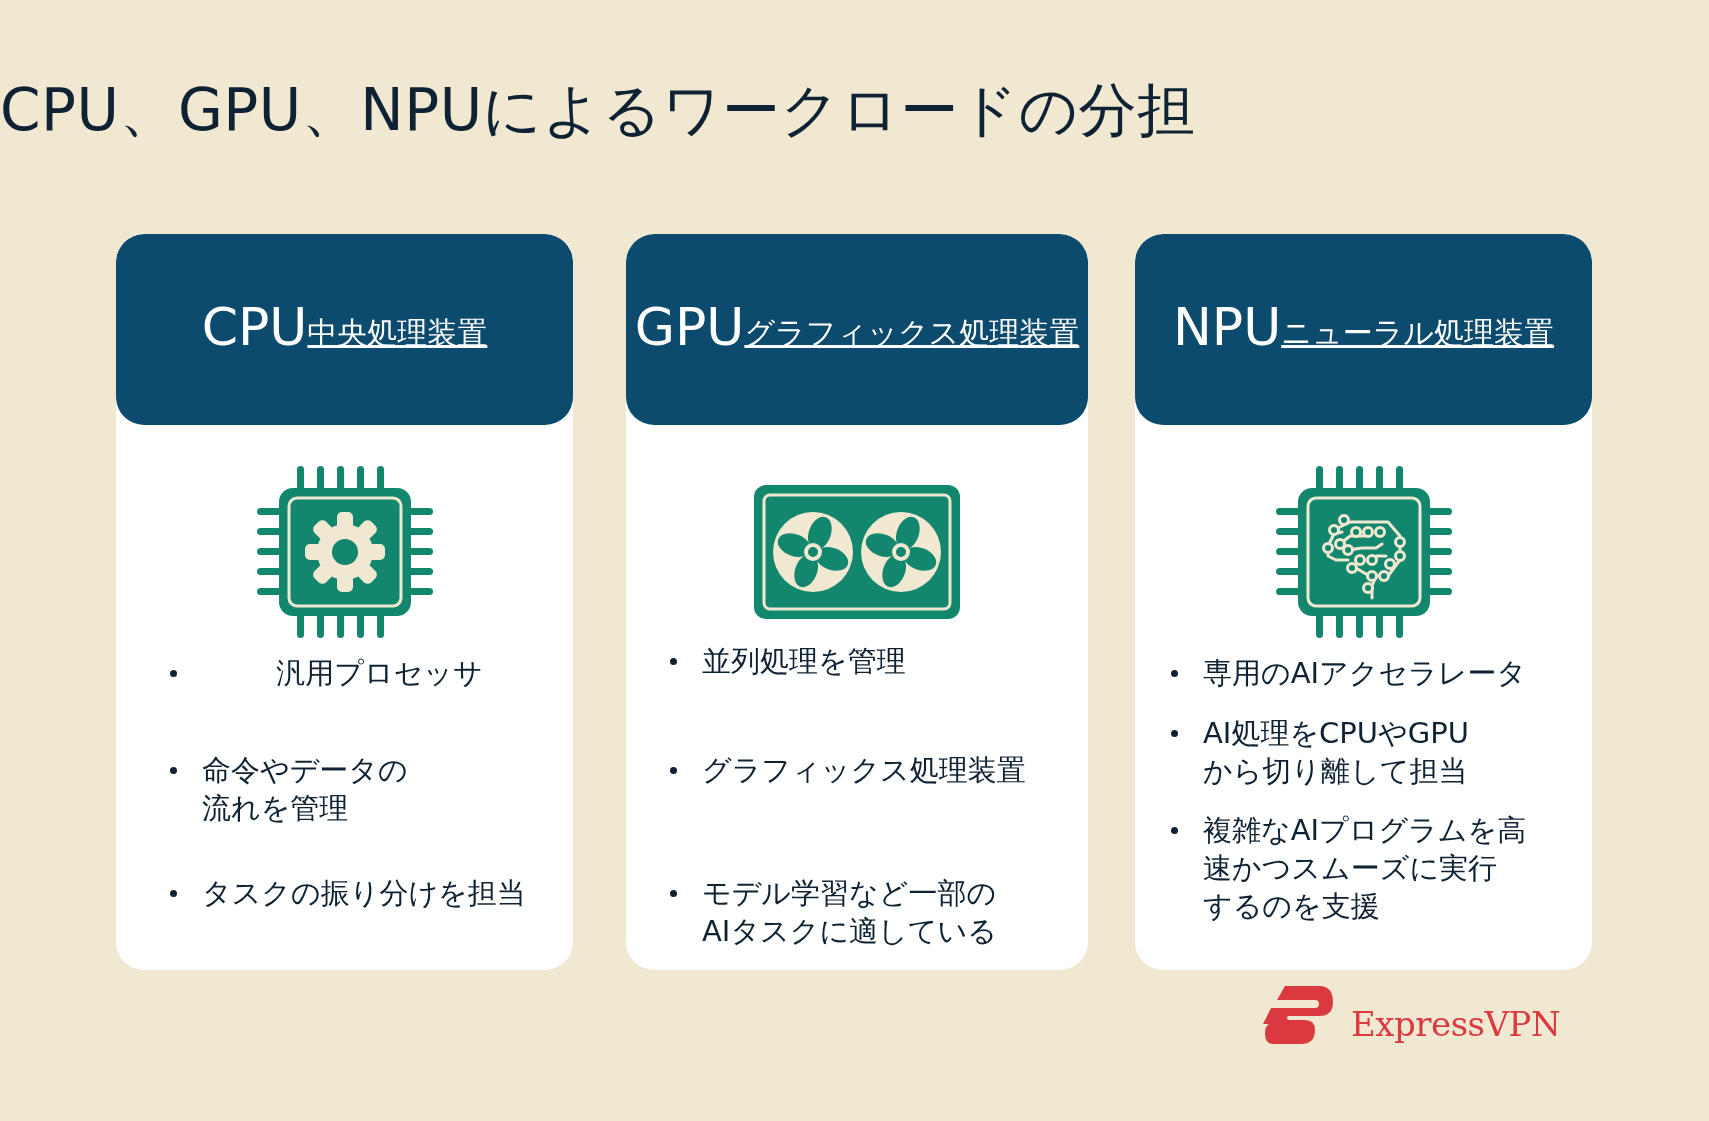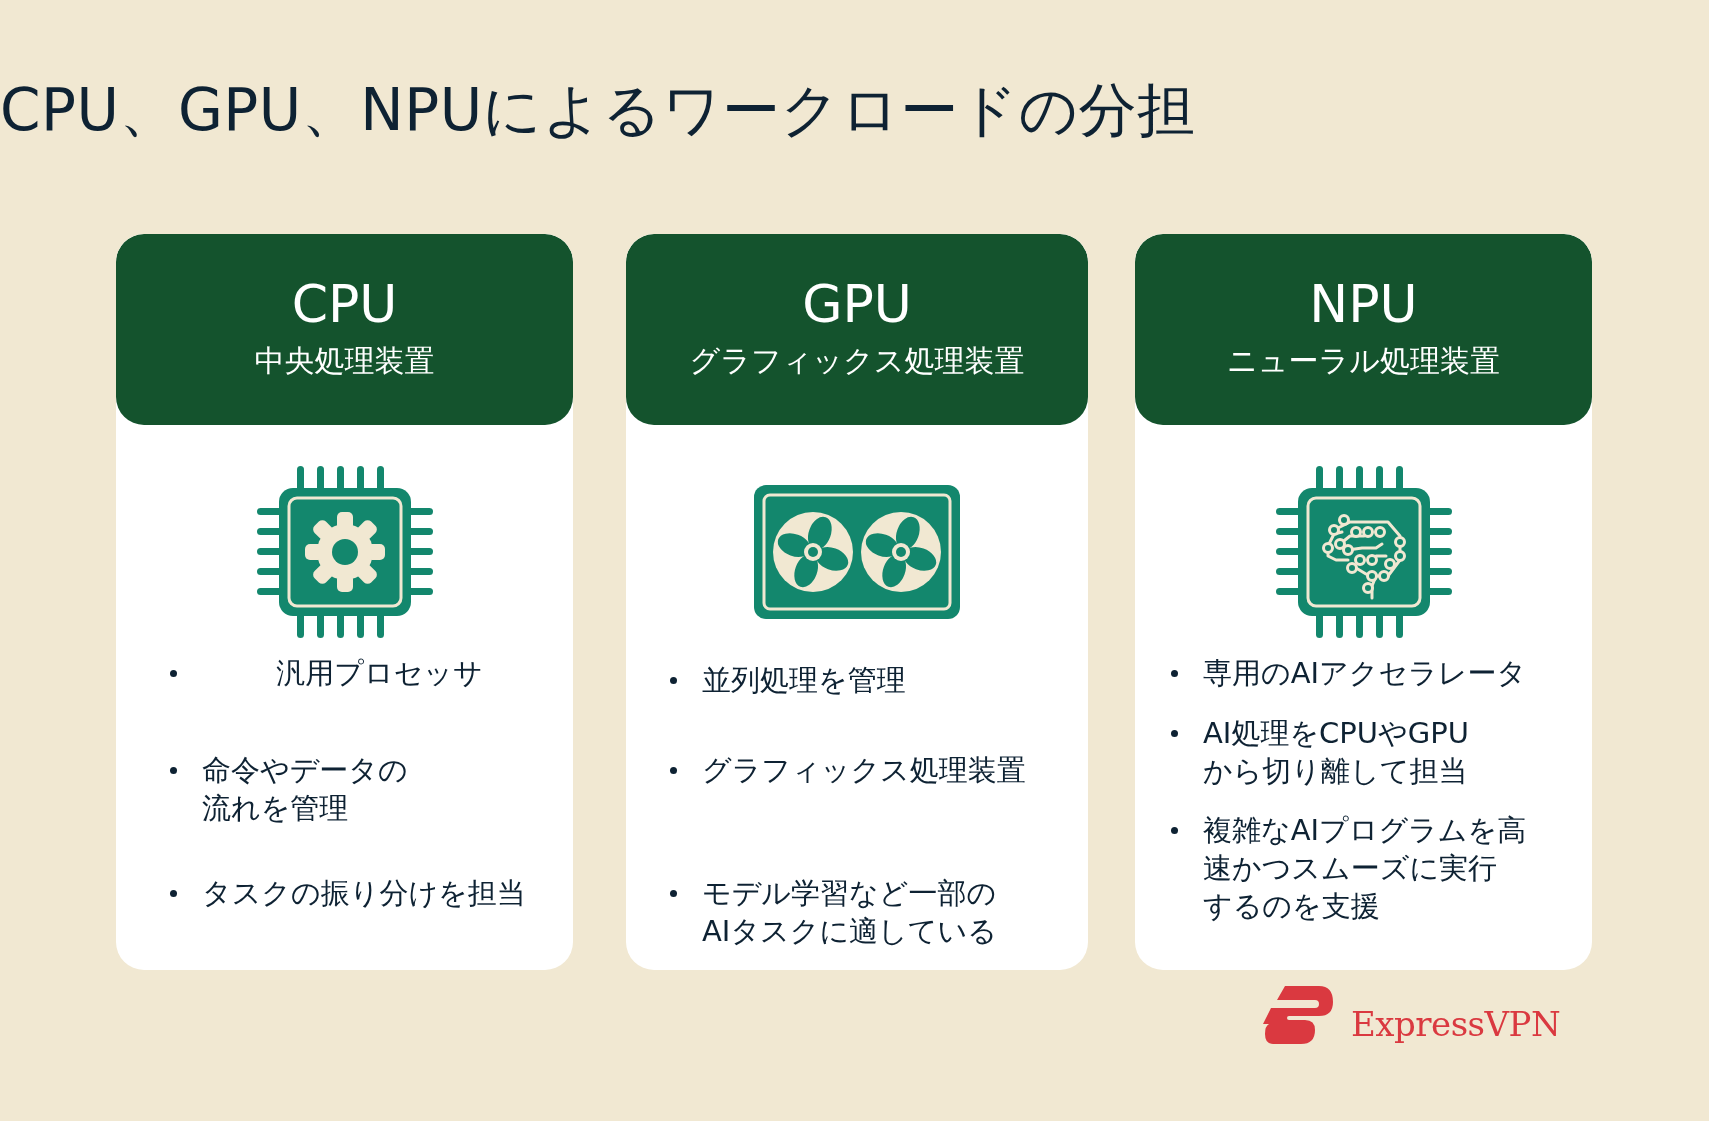--- a/index.html
+++ b/index.html
@@ -13,26 +13,26 @@
   .title {
     position: absolute; left: 0; top: 72px; width: 1709px;
     text-align: left; font-size: 58px; font-weight: 400;
     letter-spacing: 0.5px; color: #0E2233;
   }
   .card {
     position: absolute; top: 234px; height: 736px;
     background: #FFFFFF; border-radius: 28px; overflow: hidden;
   }
   .card-header {
-    background: #14532d; color: #FFFFFF; height: 191px;
+    background: #0c4a6e; color: #FFFFFF; height: 191px;
     border-radius: 28px; text-align: center;
-    display: flex; flex-direction: column; align-items: center; justify-content: center;
+    display: flex; flex-direction: row; align-items: center; justify-content: center;
   }
   .card-header .abbr { font-size: 52px; line-height: 62px; margin-top: -6px; }
-  .card-header .full { font-size: 30px; line-height: 40px; margin-top: 6px; }
+  .card-header .full { font-size: 30px; line-height: 40px; margin-top: 6px; text-decoration: underline; }
   .icon-wrap {
     height: 210px; display: flex; align-items: center; justify-content: center;
     margin-top: 22px;
   }
   .bullets { list-style: none; margin: 0; padding: 0; position: absolute; left: 50px; right: 16px; }
   .bullets li {
     position: absolute; left: 0; right: 0;
     font-size: 29px; line-height: 38px; padding-left: 36px;
     color: #0E2233; white-space: pre-line;
   }
@@ -138,21 +138,21 @@
           <ellipse cx="0" cy="-20" rx="11" ry="17" transform="rotate(110)"></ellipse>
           <ellipse cx="0" cy="-20" rx="11" ry="17" transform="rotate(200)"></ellipse>
           <ellipse cx="0" cy="-20" rx="11" ry="17" transform="rotate(290)"></ellipse>
         </g>
         <circle r="9" fill="#F1E8D2"></circle>
         <circle r="5" fill="#13876D"></circle>
       </g>
     </svg>
   </div>
   <ul class="bullets" style="top:0; left:40px;">
-    <li style="top:427px;"><span class="dot"></span><span>並列処理を管理</span></li>
+    <li style="top:408px;"><span class="dot"></span><span>並列処理を管理</span></li>
     <li style="top:517px;"><span class="dot"></span><span>グラフィックス処理装置</span></li>
     <li style="top:640px;"><span class="dot"></span><span>モデル学習など一部の
 AIタスクに適している</span></li>
   </ul>
 </div>
 
 <div class="card" style="left:1135px; width:457px;">
   <div class="card-header">
     <div class="abbr">NPU</div>
     <div class="full">ニューラル処理装置</div>

